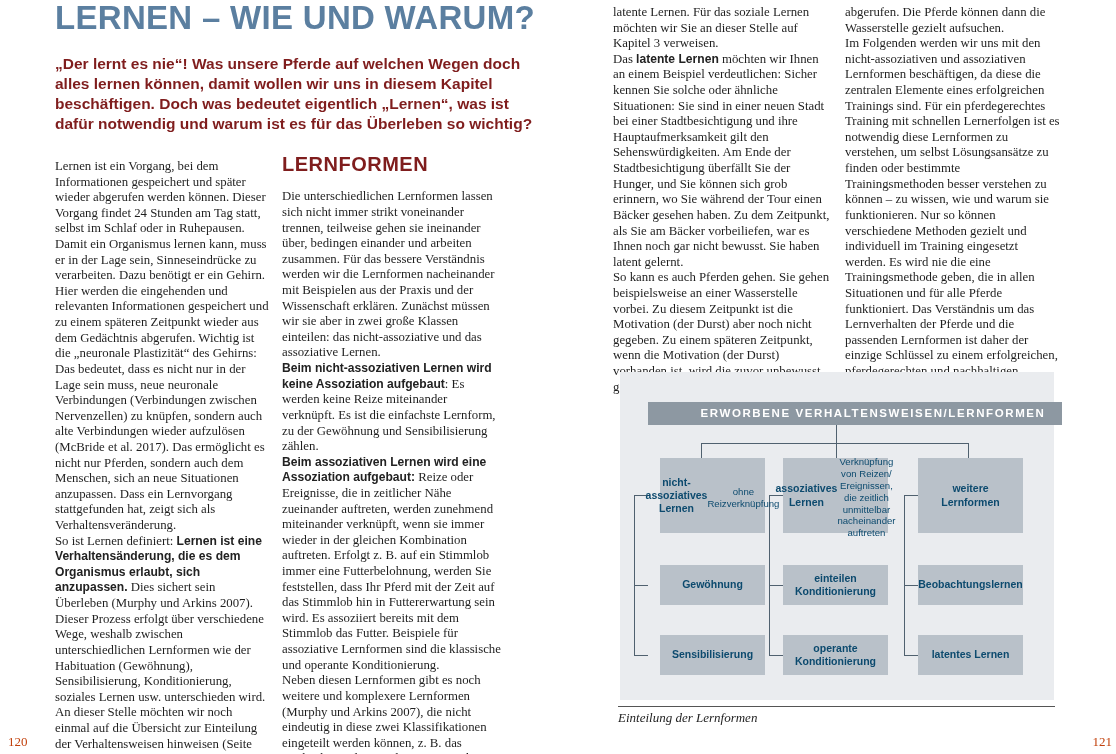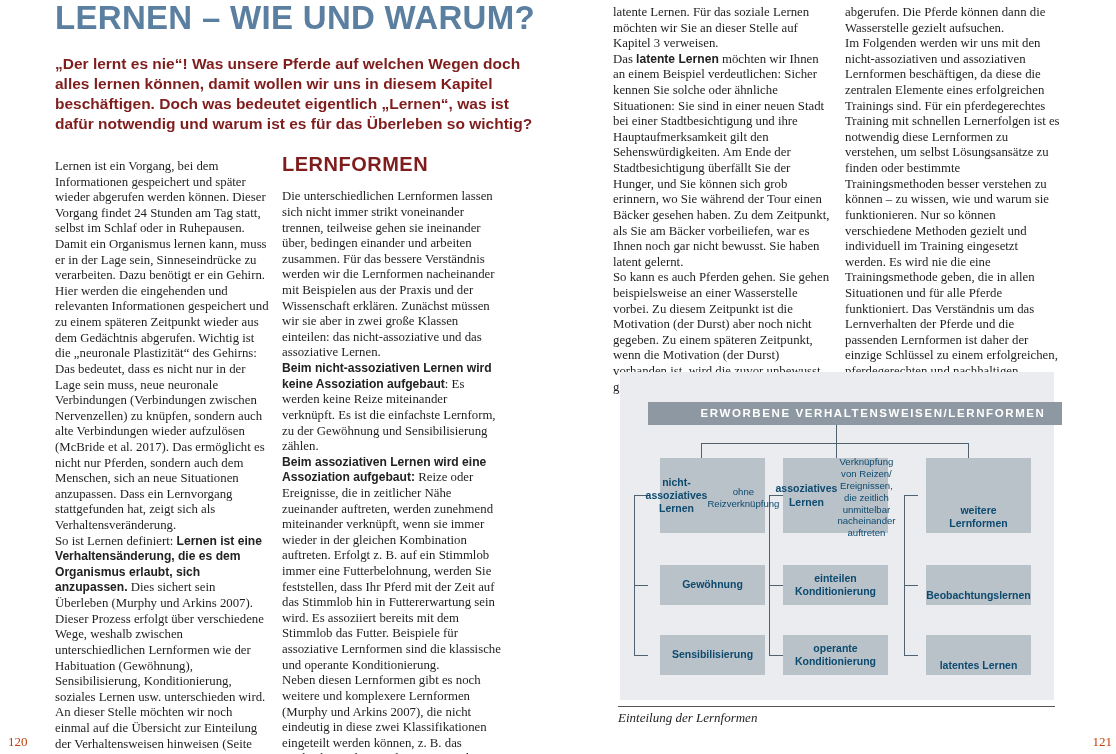--- a/index.html
+++ b/index.html
@@ -59,21 +59,21 @@
   .dg-box{
     position:absolute;width:105px;background:#b9c1c9;color:#0c4a6e;
     display:flex;flex-direction:row;justify-content:center;align-items:center;
     text-align:center;box-sizing:border-box;padding:3px 4px;
   }
   .dg-box .dg-title{font-weight:bold;font-size:10.5px;line-height:1.25;}
   .dg-box .dg-desc{font-size:9.6px;line-height:1.25;margin-top:4px;}
   .dg-lv2{top:86px;height:75px;}
   .dg-lv3a{top:193px;height:40px;}
   .dg-lv3b{top:263px;height:40px;}
-  .dg-c1{left:40px;} .dg-c2{left:163px;} .dg-c3{left:306px;align-items:flex-end;}
+  .dg-c1{left:40px;} .dg-c2{left:163px;} .dg-c3{left:298px;}
   .caption-rule{
     position:absolute;left:618px;top:706px;width:437px;height:1px;background:#555;
   }
   .diagram-caption{
     position:absolute;left:618px;top:710px;
     font-family:"Liberation Serif",serif;font-style:italic;
     font-size:13px;color:#222;
   }
   .page-num{
     position:absolute;top:734px;

